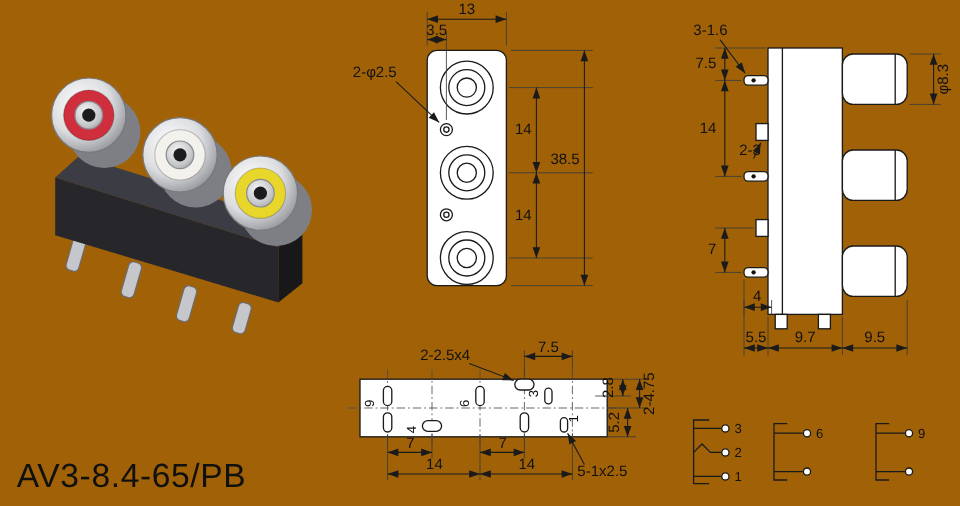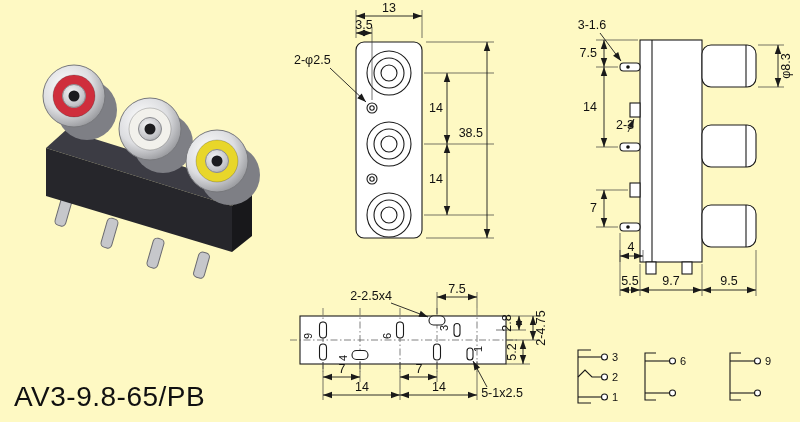--- a/index.html
+++ b/index.html
@@ -1,16 +1,16 @@
 <!DOCTYPE html>
 <html><head>
 <meta charset="utf-8">
 <style>
   html,body{margin:0;padding:0;background:#fff;}
-  .canvas{position:relative;width:800px;height:422px;background:#fef9c3;overflow:hidden;font-family:"Liberation Sans",sans-serif;}
+  .canvas{position:relative;width:800px;height:422px;background:#a16207;overflow:hidden;font-family:"Liberation Sans",sans-serif;}
   .partnum{position:absolute;left:14px;top:381px;font-size:28px;color:#101010;letter-spacing:.5px;}
   svg{position:absolute;left:0;top:0;}
   svg text{font-family:"Liberation Sans",sans-serif;fill:#111;}
   .dim{font-size:12.5px;}
   .lbl{font-size:12.5px;}
   .pn{font-size:11px;}
   .ln{stroke:#1a1a1a;stroke-width:1.1;fill:none;}
   .lnf{stroke:#1a1a1a;stroke-width:1.1;fill:#ffffff;}
   .dl{stroke:#1a1a1a;stroke-width:.9;fill:none;}
   .xl{stroke:#3a3a3a;stroke-width:.7;fill:none;}
@@ -271,14 +271,14 @@
 
     <path d="M741,353 L730,353 L730,400 L741,400" class="ln"></path>
     <path d="M730,361 L754,361" class="ln"></path>
         <circle cx="757.5" cy="361" r="3" class="lnf"></circle>
     <path d="M730,393 L754,393" class="ln"></path>
         <circle cx="757.5" cy="393" r="3" class="lnf"></circle>
     <text x="765" y="365" class="pn">9</text>
   </g>
 </svg>
 
-<div class="partnum">AV3-9.8-65/PB</div>
+<div class="partnum">AV3-8.4-65/PB</div>
 </div>
 
 </body></html>

